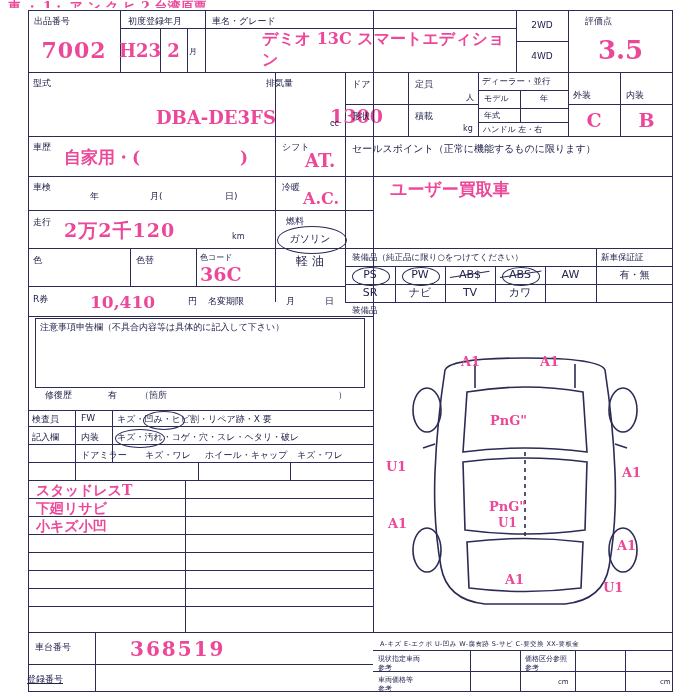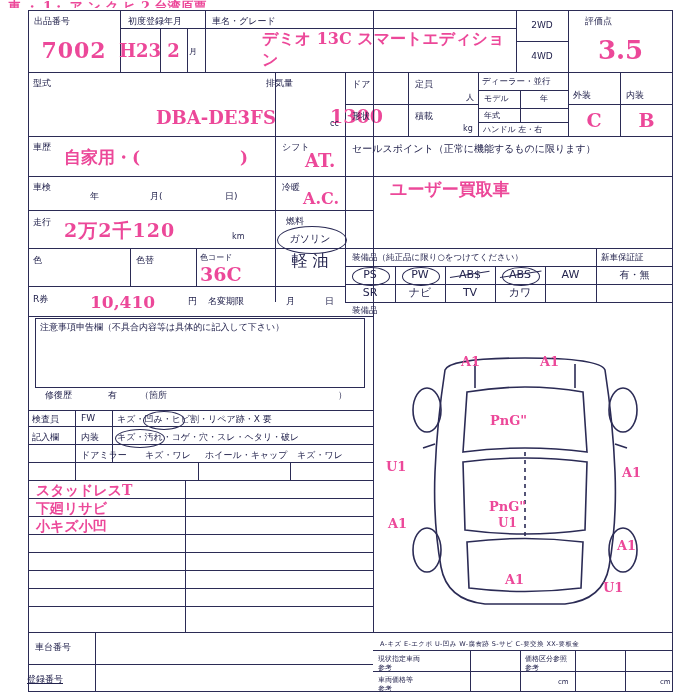--- a/index.html
+++ b/index.html
@@ -174,21 +174,21 @@
   <div class="box lft" style="left:64px;top:215px;width:175px;height:32px;">
     <span class="hand" style="font-size:19px;letter-spacing:1px;">2万2千120</span>
   </div>
   <div class="cell-label" style="left:232px;top:232px;font-size:8px;">km</div>
   <div class="cell-label" style="left:286px;top:215px;">燃料</div>
   <div class="box ctr" style="left:279px;top:228px;width:62px;height:22px;">
     <span class="lbl" style="font-size:10px;">ガソリン</span>
   </div>
   <div class="circ" style="left:277px;top:226px;width:68px;height:26px;border-radius:50%;"></div>
   <div class="box ctr" style="left:279px;top:250px;width:62px;height:22px;">
-    <span class="lbl" style="font-size:16px;">軽 油</span>
+    <span class="lbl" style="font-size:12px;">軽 油</span>
   </div>
 
   <div class="ln hln" style="left:345px;top:248px;width:328px;"></div>
   <div class="ln vln" style="left:596px;top:248px;height:54px;"></div>
   <div class="ln hln" style="left:345px;top:266px;width:328px;"></div>
   <div class="cell-label" style="left:352px;top:252px;font-size:8.5px;">装備品（純正品に限り○をつけてください）</div>
   <div class="cell-label" style="left:601px;top:252px;font-size:8.5px;">新車保証証</div>
 
   <div class="ln hln" style="left:345px;top:284px;width:328px;"></div>
   <div class="ln vln" style="left:395px;top:266px;height:36px;"></div>
@@ -301,20 +301,23 @@
     <span class="hand" style="font-size:14px;">下廻リサビ</span>
   </div>
   <div class="box lft" style="left:36px;top:518px;width:150px;height:17px;">
     <span class="hand" style="font-size:14px;">小キズ小凹</span>
   </div>
 
   <div class="ln hln" style="left:28px;top:632px;width:645px;"></div>
   <div class="ln hln" style="left:28px;top:664px;width:345px;"></div>
   <div class="ln vln" style="left:95px;top:632px;height:60px;"></div>
   <div class="cell-label" style="left:35px;top:641px;">車台番号</div>
+  <div class="box lft" style="left:130px;top:636px;width:200px;height:26px;">
+    <span class="hand" style="font-size:20px;letter-spacing:2px;">368519</span>
+  </div>
   <div class="cell-label" style="left:27px;top:673px;text-decoration:underline;">登録番号</div>
   <div class="box lft" style="left:130px;top:668px;width:200px;height:24px;">
     <span class="hand" style="font-size:18px;"></span>
   </div>
 
   <div class="ln vln" style="left:470px;top:650px;height:42px;"></div>
   <div class="ln vln" style="left:520px;top:650px;height:42px;"></div>
   <div class="ln vln" style="left:575px;top:650px;height:42px;"></div>
   <div class="ln vln" style="left:625px;top:650px;height:42px;"></div>
   <div class="ln hln" style="left:373px;top:650px;width:300px;"></div>

